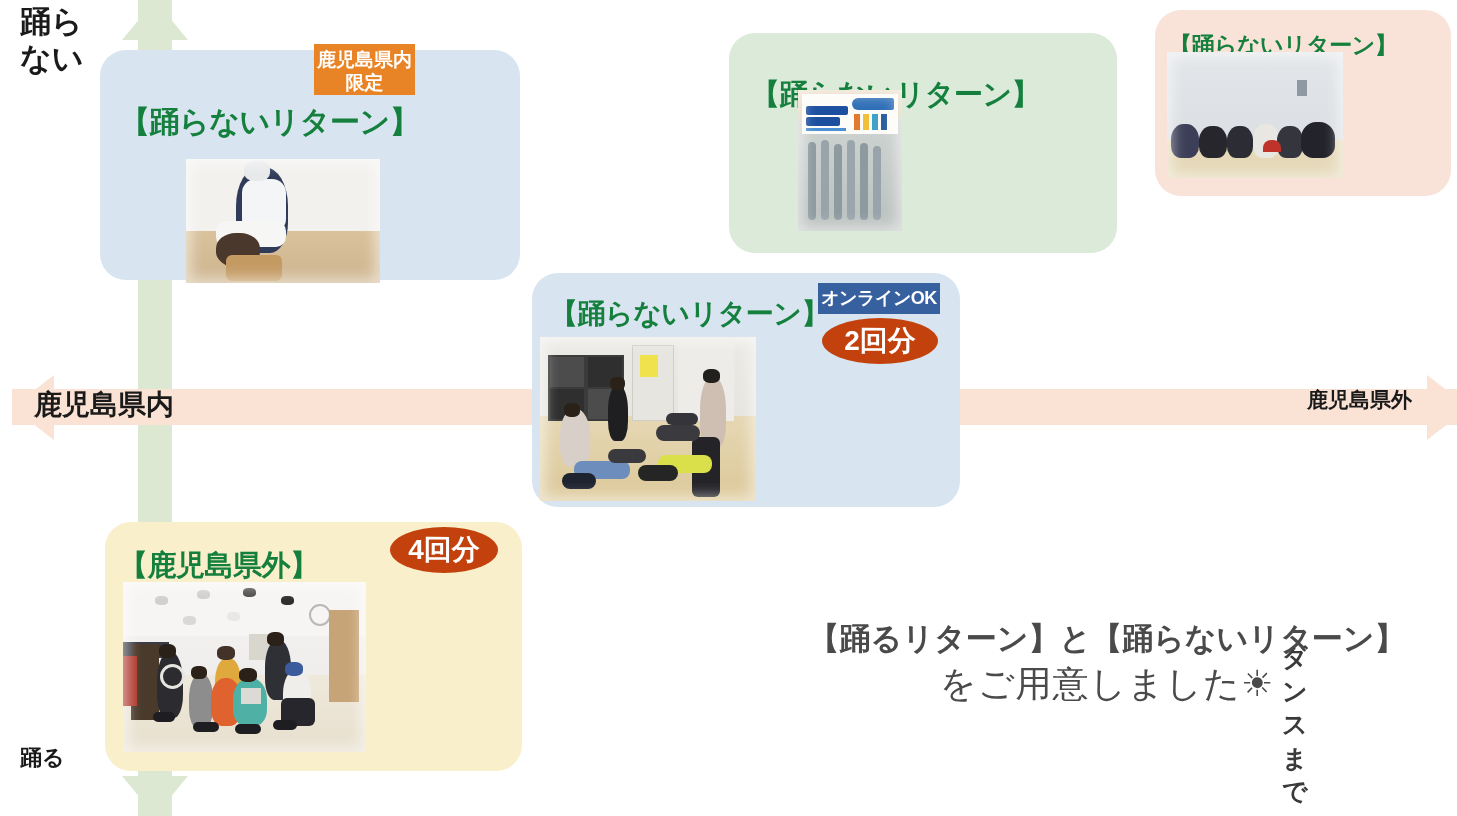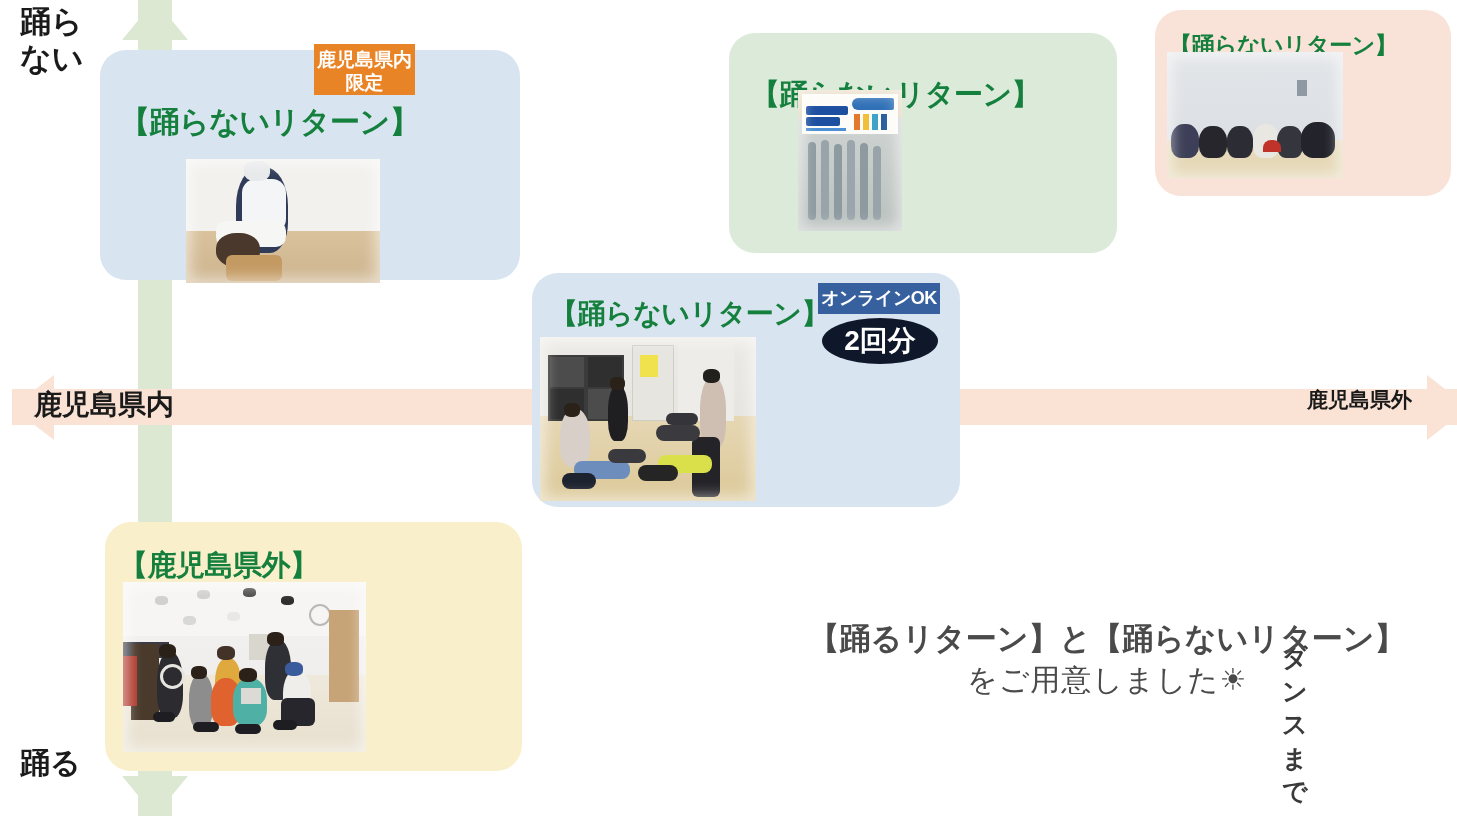--- a/index.html
+++ b/index.html
@@ -19,21 +19,21 @@
   .axis-h{position:absolute;left:0;top:389px;width:1457px;height:36px;
           background:#fae2d5;}
   .axis-h-head-l{position:absolute;left:0px;top:375px;width:42px;height:65px;
           background:#fae2d5;clip-path:polygon(0% 50%,100% 0%,100% 100%);}
   .axis-h-head-r{position:absolute;left:1415px;top:375px;width:42px;height:65px;
           background:#fae2d5;clip-path:polygon(100% 50%,0% 0%,0% 100%);}
 
   .axis-label{position:absolute;font-weight:700;color:#1a1a1a;line-height:1.18;
               white-space:pre-line;}
   .lbl-odoranai{left:8px;top:4px;font-size:31px;}
-  .lbl-odoru{left:8px;top:745px;font-size:30px;}
+  .lbl-odoru{left:8px;top:745px;font-size:22px;}
   .lbl-kennai{left:22px;top:388px;font-size:28px;}
   .lbl-kengai{left:1295px;top:388px;font-size:21px;text-align:center;}
 
   
   .card{position:absolute;border-radius:26px;box-sizing:border-box;}
   .card-title{font-weight:700;letter-spacing:-0.5px;color:#15803d;
               white-space:nowrap;}
 
   
   .card-massage{left:88px;top:50px;width:420px;height:230px;background:#d8e5f1;}
@@ -56,41 +56,41 @@
   .card-cheer{left:1143px;top:10px;width:296px;height:186px;background:#f9e3d8;}
   .card-cheer .card-title{position:absolute;left:14px;top:20px;font-size:23px;}
   .ph-cheer{left:1155px;top:52px;width:176px;height:126px;}
 
   
   .card-stretch{left:520px;top:273px;width:428px;height:234px;background:#d8e5f1;}
   .card-stretch .card-title{position:absolute;left:18px;top:22px;font-size:28px;}
   .badge-online{position:absolute;left:806px;top:283px;width:122px;height:31px;
       background:#37609f;color:#fff;font-weight:700;font-size:18px;
       line-height:31px;text-align:center;letter-spacing:-0.5px;}
-  .pill{position:absolute;border-radius:50%;background:#0f172a;color:#fff;
+  .pill{position:absolute;border-radius:50%;background:#c2410c;color:#fff;
         text-align:center;font-weight:700;}
   .pill-2kai{left:810px;top:318px;width:116px;height:46px;font-size:28px;
       line-height:46px;}
   .ph-stretch{left:528px;top:337px;width:216px;height:164px;}
   .txt-stretch{position:absolute;left:750px;top:368px;font-size:25px;
       font-weight:700;line-height:1.34;white-space:pre-line;color:#3a3a3a;}
 
   
   .card-dance{left:93px;top:522px;width:417px;height:249px;background:#faefcb;}
   .card-dance .card-title{position:absolute;left:14px;top:24px;font-size:29px;}
   .pill-4kai{left:378px;top:527px;width:108px;height:46px;font-size:28px;
       line-height:46px;}
   .ph-dance{left:111px;top:582px;width:243px;height:170px;}
 
   
   .caption{position:absolute;left:745px;top:618px;width:700px;
       text-align:center;color:#4a4a4a;line-height:1.36;}
   .cap-l1{font-size:30px;letter-spacing:1px;}
   .cap-l2{font-size:31px;font-weight:700;letter-spacing:0px;}
-  .cap-l3{font-size:30px;letter-spacing:1px;}
+  .cap-l3{font-size:36px;letter-spacing:1px;}
 
   
   .p-room{position:absolute;inset:0;background:
       linear-gradient(#f2f1ee 0%,#f2f1ee 58%,#d9c29c 58%,#cdb48e 100%);}
   .p-room2{position:absolute;inset:0;background:
       linear-gradient(#eceae6 0%,#e7e5e0 48%,#e6d7b4 48%,#dcc999 100%);}
   .p-room3{position:absolute;inset:0;background:
       linear-gradient(#f4f3f1 0%,#efeeec 55%,#efe9dc 55%,#e7dfcd 100%);}
   .p-wall{position:absolute;inset:0;background:
       linear-gradient(#e3e6e9 0%,#dcdfe3 70%,#e8dcbe 70%,#e3d5b2 100%);}
@@ -247,19 +247,20 @@
     <div class="blob" style="left:144px;top:50px;width:17px;height:14px;background:#2b2118;"></div>
     <div class="sil" style="left:160px;top:88px;width:28px;height:52px;background:#f0eeea;"></div>
     <div class="blob" style="left:162px;top:80px;width:18px;height:14px;background:#3a5b9c;"></div>
     <div style="position:absolute;left:158px;top:116px;width:34px;height:28px;background:#26262c;border-radius:6px;"></div>
     <div style="position:absolute;left:30px;top:130px;width:22px;height:10px;background:#1e1e22;border-radius:5px;"></div>
     <div style="position:absolute;left:70px;top:140px;width:26px;height:10px;background:#1e1e22;border-radius:5px;"></div>
     <div style="position:absolute;left:112px;top:142px;width:26px;height:10px;background:#1e1e22;border-radius:5px;"></div>
     <div style="position:absolute;left:150px;top:138px;width:24px;height:10px;background:#1e1e22;border-radius:5px;"></div>
     <div class="vignette"></div>
   </div>
+  <div class="pill pill-4kai">4回分</div>
 
   <div class="caption">
     <div class="cap-l2">【踊るリターン】と【踊らないリターン】</div>
     <div class="cap-l3">をご用意しました☀</div>
   </div>
 
 </div>
 
 </body></html>

